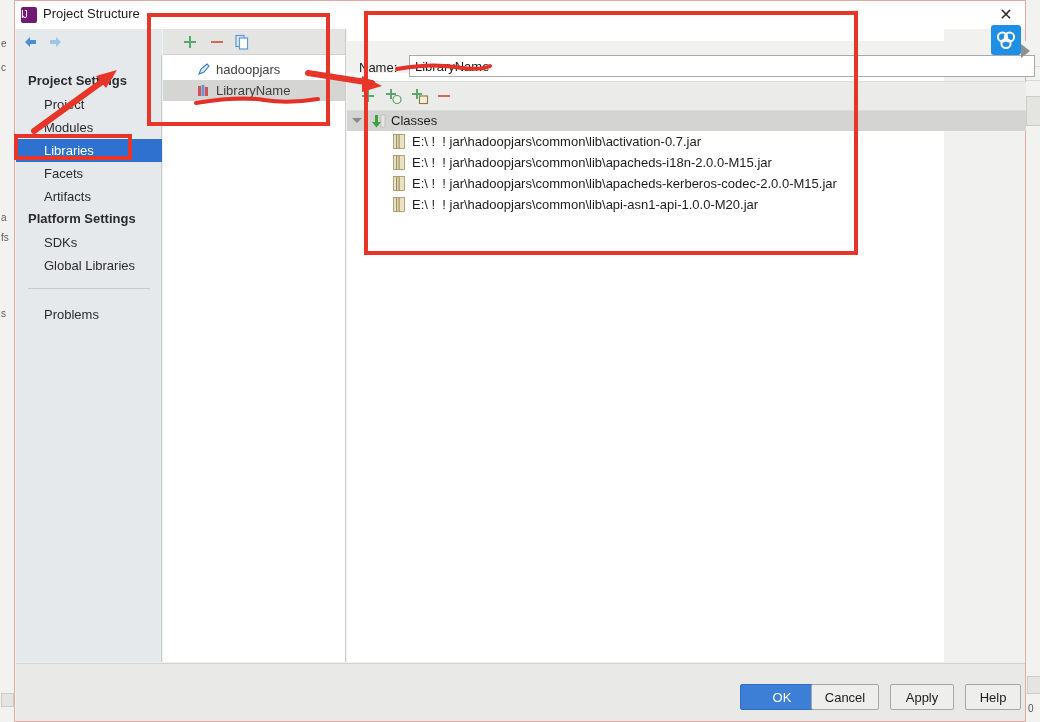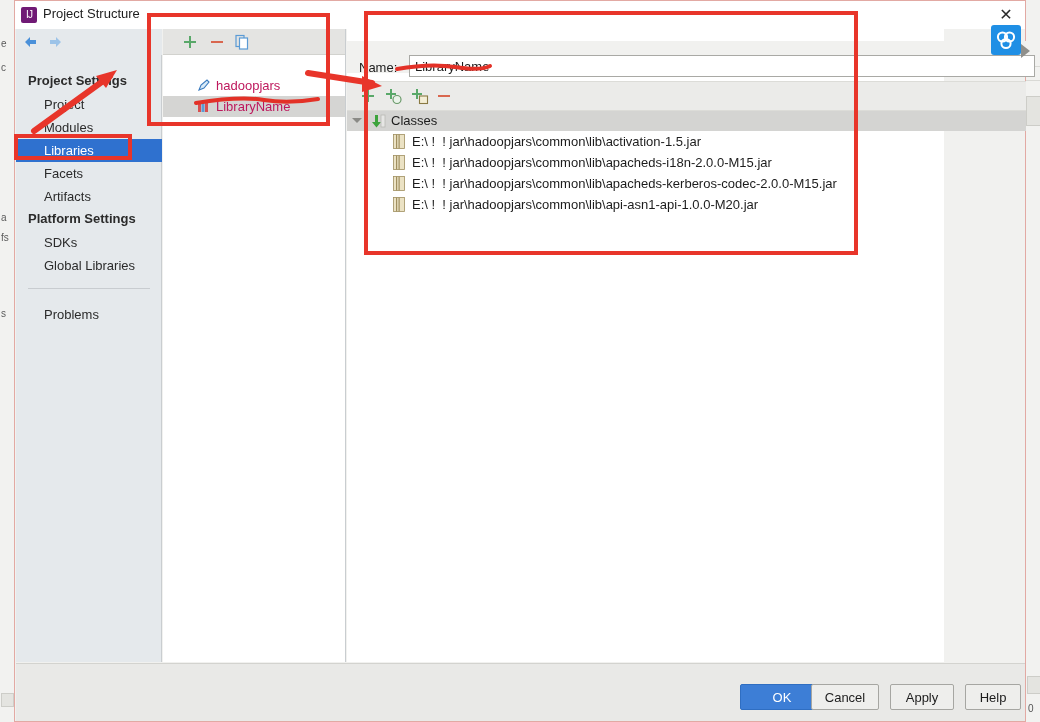--- a/index.html
+++ b/index.html
@@ -51,21 +51,21 @@
   }
   .titlebar {
     position: absolute; left: 0; top: 0; width: 100%; height: 28px;
     background: #ffffff;
   }
   .title-icon {
     position: absolute; left: 6px; top: 6px; width: 16px; height: 16px;
     background: #701a75;
     border-radius: 2px;
     color: #fff; font-size: 10px; font-weight: normal;
-    text-align: center; line-height: 16px;
+    line-height: 16px;
     letter-spacing: -1px;
   }
   .title-text {
     position: absolute; left: 28px; top: 5px;
     font-size: 13px; color: #1c1c1c;
   }
   .close-btn {
     position: absolute; right: 8px; top: 4px;
     width: 22px; height: 20px;
     font-size: 16px; color: #2a2a2a;
@@ -146,24 +146,23 @@
     background: #e4e4e2;
     border-bottom: 1px solid #d2d2ce;
     box-sizing: border-box;
   }
   .tb-icon {
     position: absolute; top: 4px;
     width: 18px; height: 18px; cursor: pointer;
   }
   .lib-row {
     position: absolute; left: 0; width: 182px; height: 21px;
-    font-size: 13px; color: #be185d;
+    font-size: 13px; color: #404040;
     line-height: 21px;
     cursor: pointer;
-    margin-top: 16px;
   }
   .lib-row.selected { background: #d5d5d3; }
   .lib-row .lib-icon {
     position: absolute; left: 33px; top: 3px;
     width: 15px; height: 15px;
   }
   .lib-row .lib-label { position: absolute; left: 53px; top: 0; }
 
   
   .details {
@@ -399,21 +398,21 @@
       </div>
 
       <div class="jar-row" style="top:102px">
         <span class="jar-icon">
           <svg width="12" height="15" viewBox="0 0 12 15">
             <rect x="0.5" y="0.5" width="11" height="14" fill="#ebe2c4" stroke="#a08f60" stroke-width="0.8"></rect>
             <rect x="3" y="0.5" width="1.2" height="14" fill="#a08f60"></rect>
             <rect x="5.5" y="0.5" width="1.2" height="14" fill="#a08f60"></rect>
           </svg>
         </span>
-        <span class="jar-label">E:\ !  ! jar\hadoopjars\common\lib\activation-1.5.jar</span>
+        <span class="jar-label">E:\ !  ! jar\hadoopjars\common\lib\activation-0.7.jar</span>
       </div>
 
       <div class="jar-row" style="top:123px">
         <span class="jar-icon">
           <svg width="12" height="15" viewBox="0 0 12 15">
             <rect x="0.5" y="0.5" width="11" height="14" fill="#ebe2c4" stroke="#a08f60" stroke-width="0.8"></rect>
             <rect x="3" y="0.5" width="1.2" height="14" fill="#a08f60"></rect>
             <rect x="5.5" y="0.5" width="1.2" height="14" fill="#a08f60"></rect>
           </svg>
         </span>

